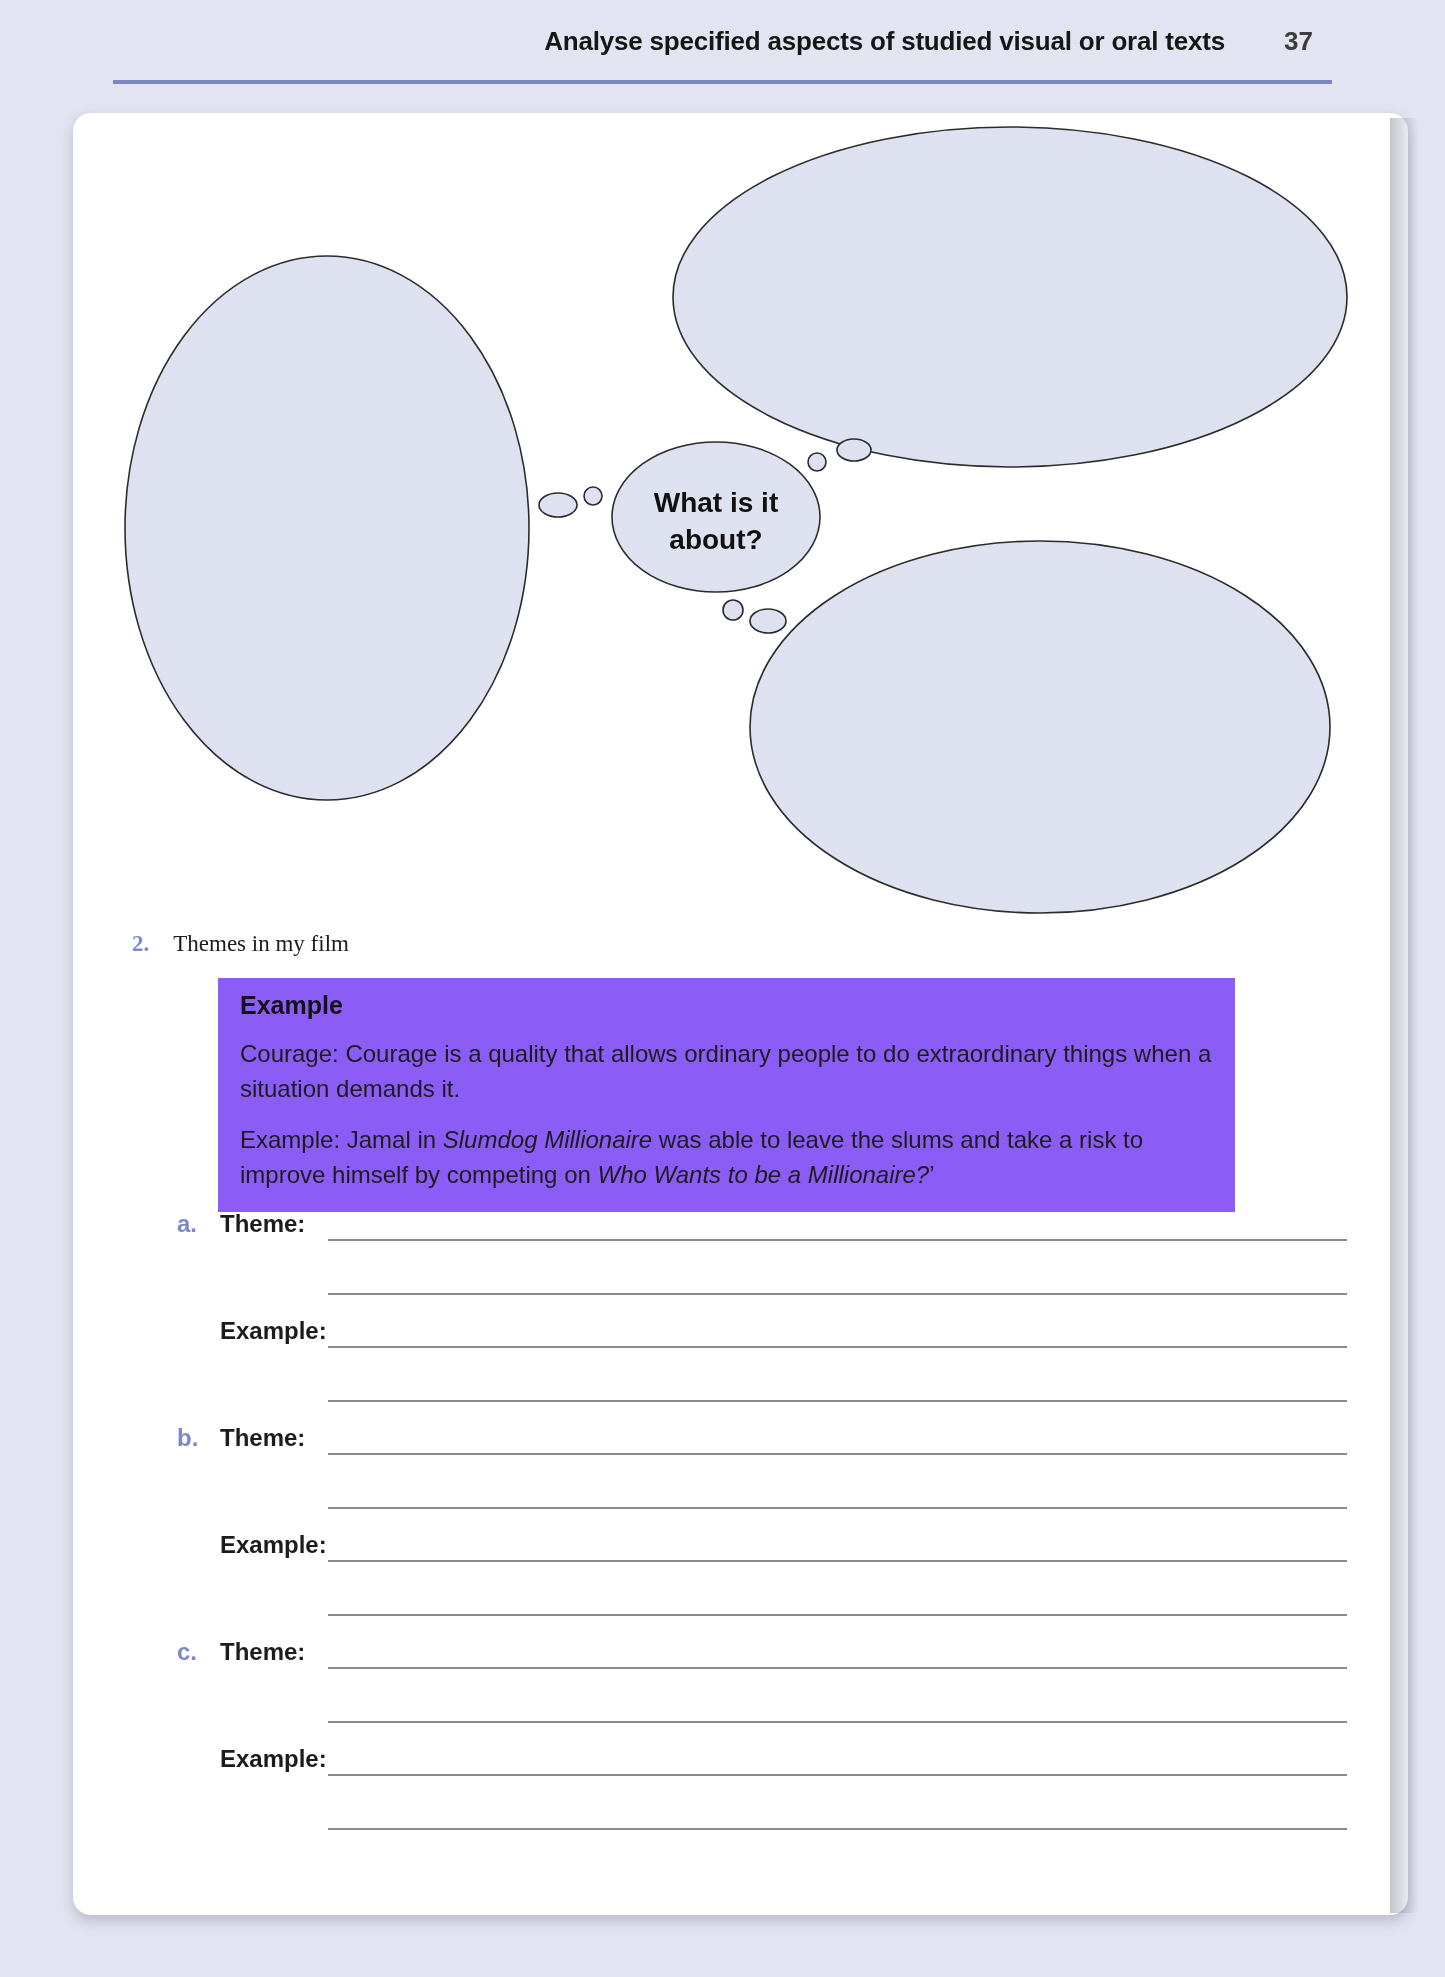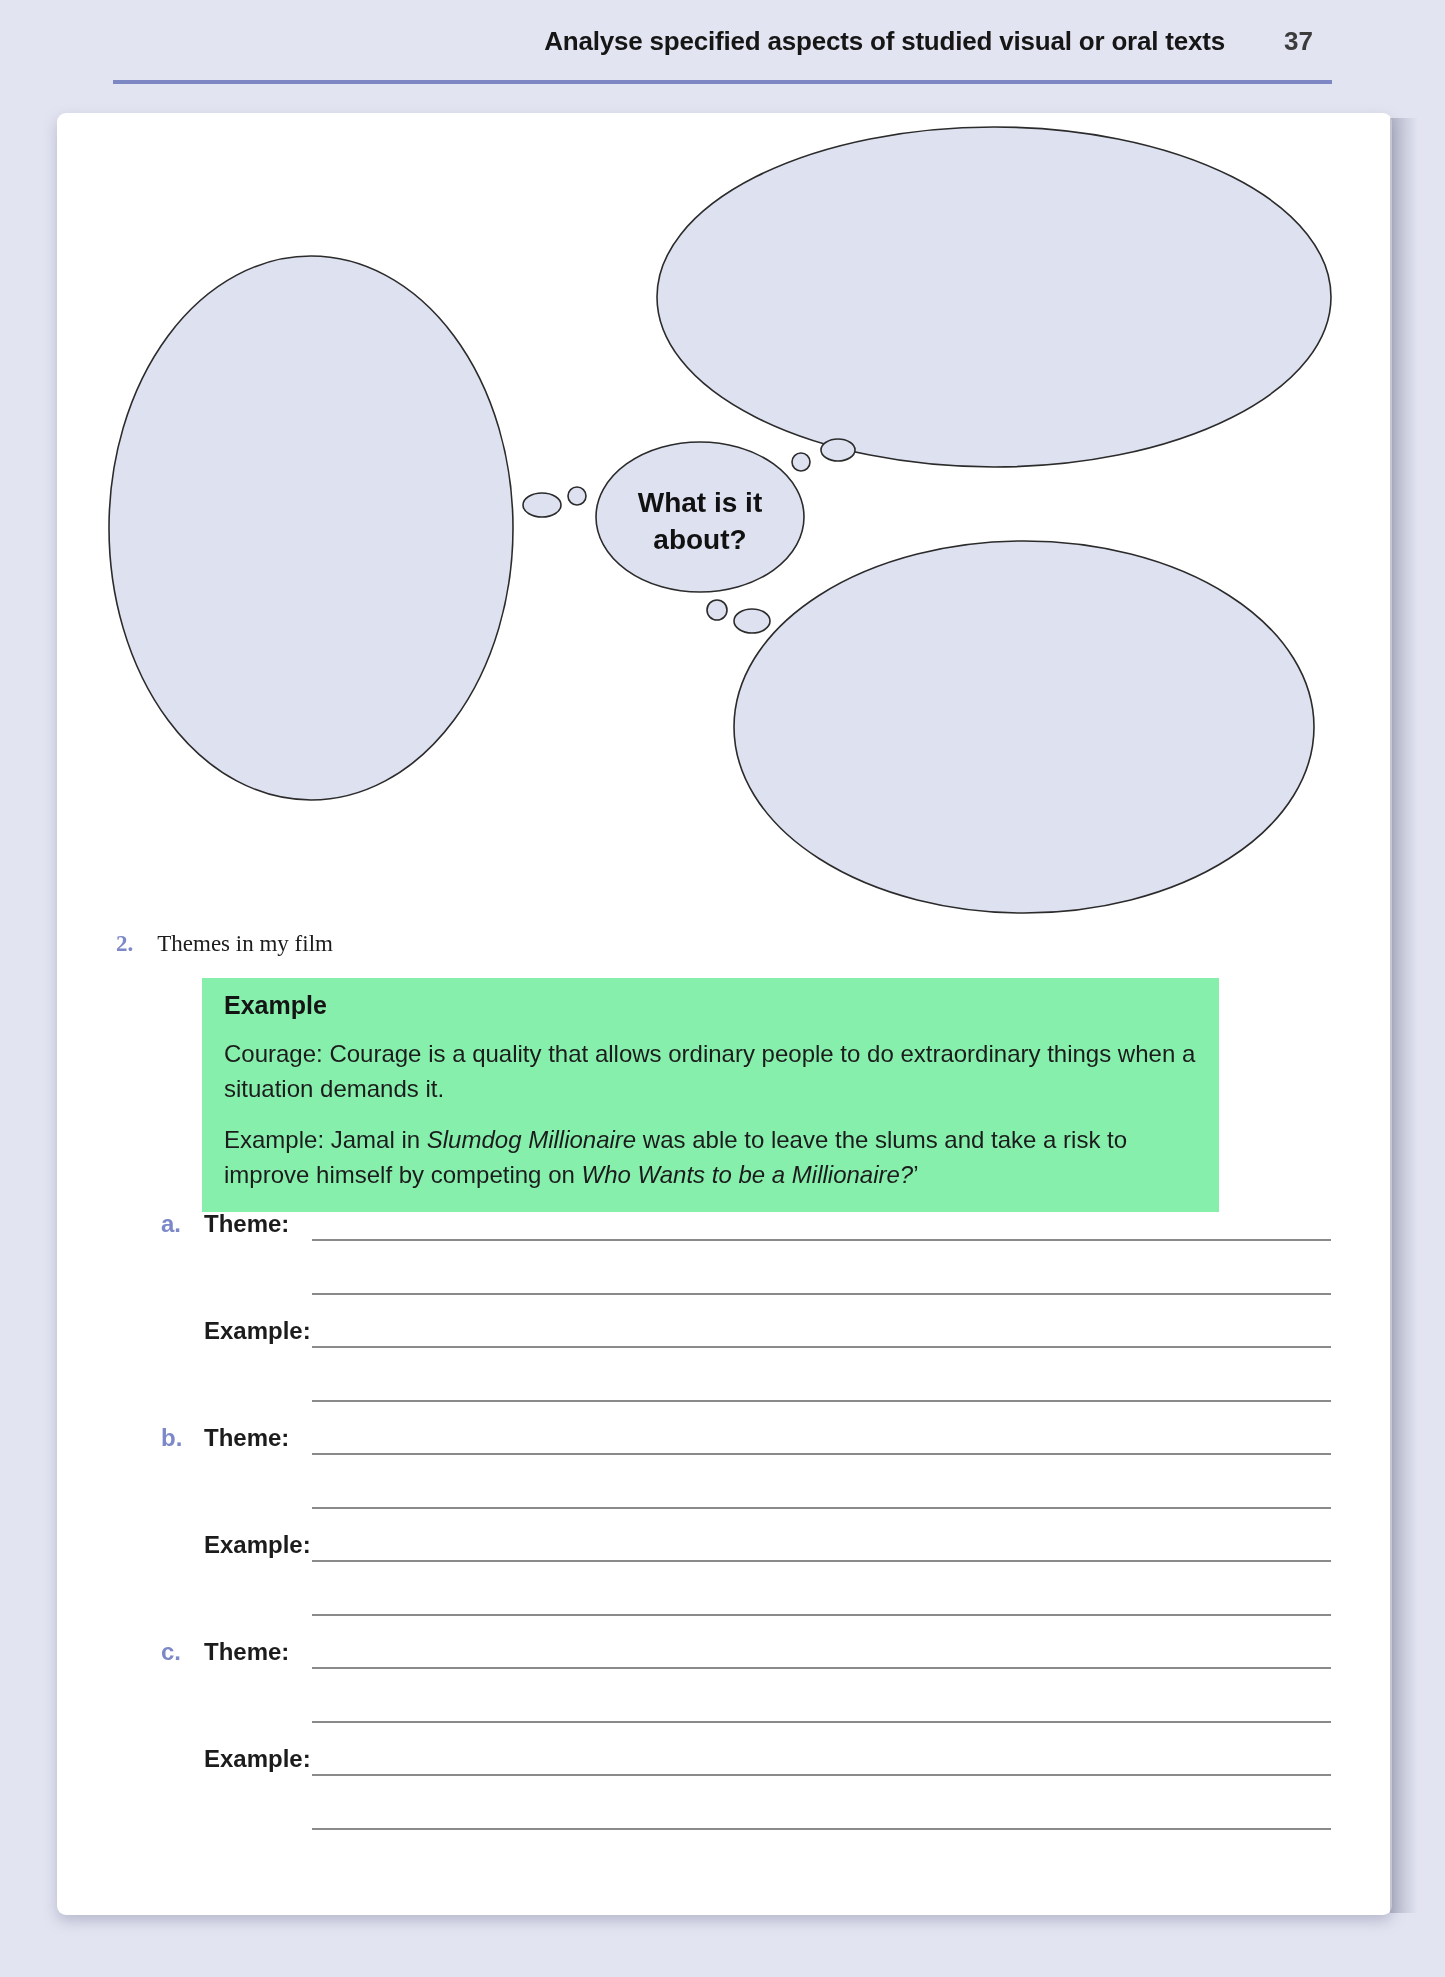--- a/index.html
+++ b/index.html
@@ -18,41 +18,41 @@
   .header-pagenum {
     position:absolute; top:26px; right:112px;
     font-size:26px; font-weight:bold; color:#3c3c3c;
   }
   .header-rule {
     position:absolute; left:113px; top:80px; width:1219px; height:4px;
     background:#7d87c4;
   }
   
   .sheet {
-    position:absolute; left:57px; top:113px; width:1335px; height:1802px;
-    background:#ffffff; border-radius:9px;
+    position:absolute; left:73px; top:113px; width:1335px; height:1802px;
+    background:#ffffff; border-radius:18px;
     box-shadow:0 6px 14px rgba(105,110,140,0.35);
   }
   .spine-shade {
     position:absolute; left:1390px; top:118px; width:28px; height:1795px;
     background:linear-gradient(to right, rgba(96,100,128,0.38), rgba(96,100,128,0));
     pointer-events:none;
   }
   
   .mindmap { position:absolute; left:0; top:0; }
   .mm-ellipse { fill:#dee1f0; stroke:#2b2b2b; stroke-width:1.6px; }
   .mm-text { font-family:"Liberation Sans", sans-serif; font-size:28px; font-weight:bold; fill:#111; text-anchor:middle; }
   
   .section-head { position:absolute; left:59px; top:818px; font-size:23px;font-family:Liberation Serif, serif; }
   .sec-num { color:#7c88c7; font-weight:bold; margin-right:24px; }
   .sec-title { color:#1c1c1c; }
   
   .example-box {
     position:absolute; left:145px; top:865px; width:1017px; min-height:219px;
-    background:#86efac; padding:13px 22px 20px 22px;
+    background:#8b5cf6; padding:13px 22px 20px 22px;
   }
   .ex-title { font-size:25px; font-weight:bold; margin-bottom:12px; color:#141414; }
   .ex-p { font-size:24px; line-height:35px; margin-top:16px; color:#1c1c1c; }
   
   .flabel { position:absolute; font-size:24px; color:#1c1c1c; white-space:nowrap;font-weight:bold; }
   .fletter { position:absolute; font-size:24px; font-weight:bold; color:#7c88c7; }
   .wline {
     position:absolute; left:255px; width:1019px; height:0;
     border-top:2px solid #8a8a8a;
   }

